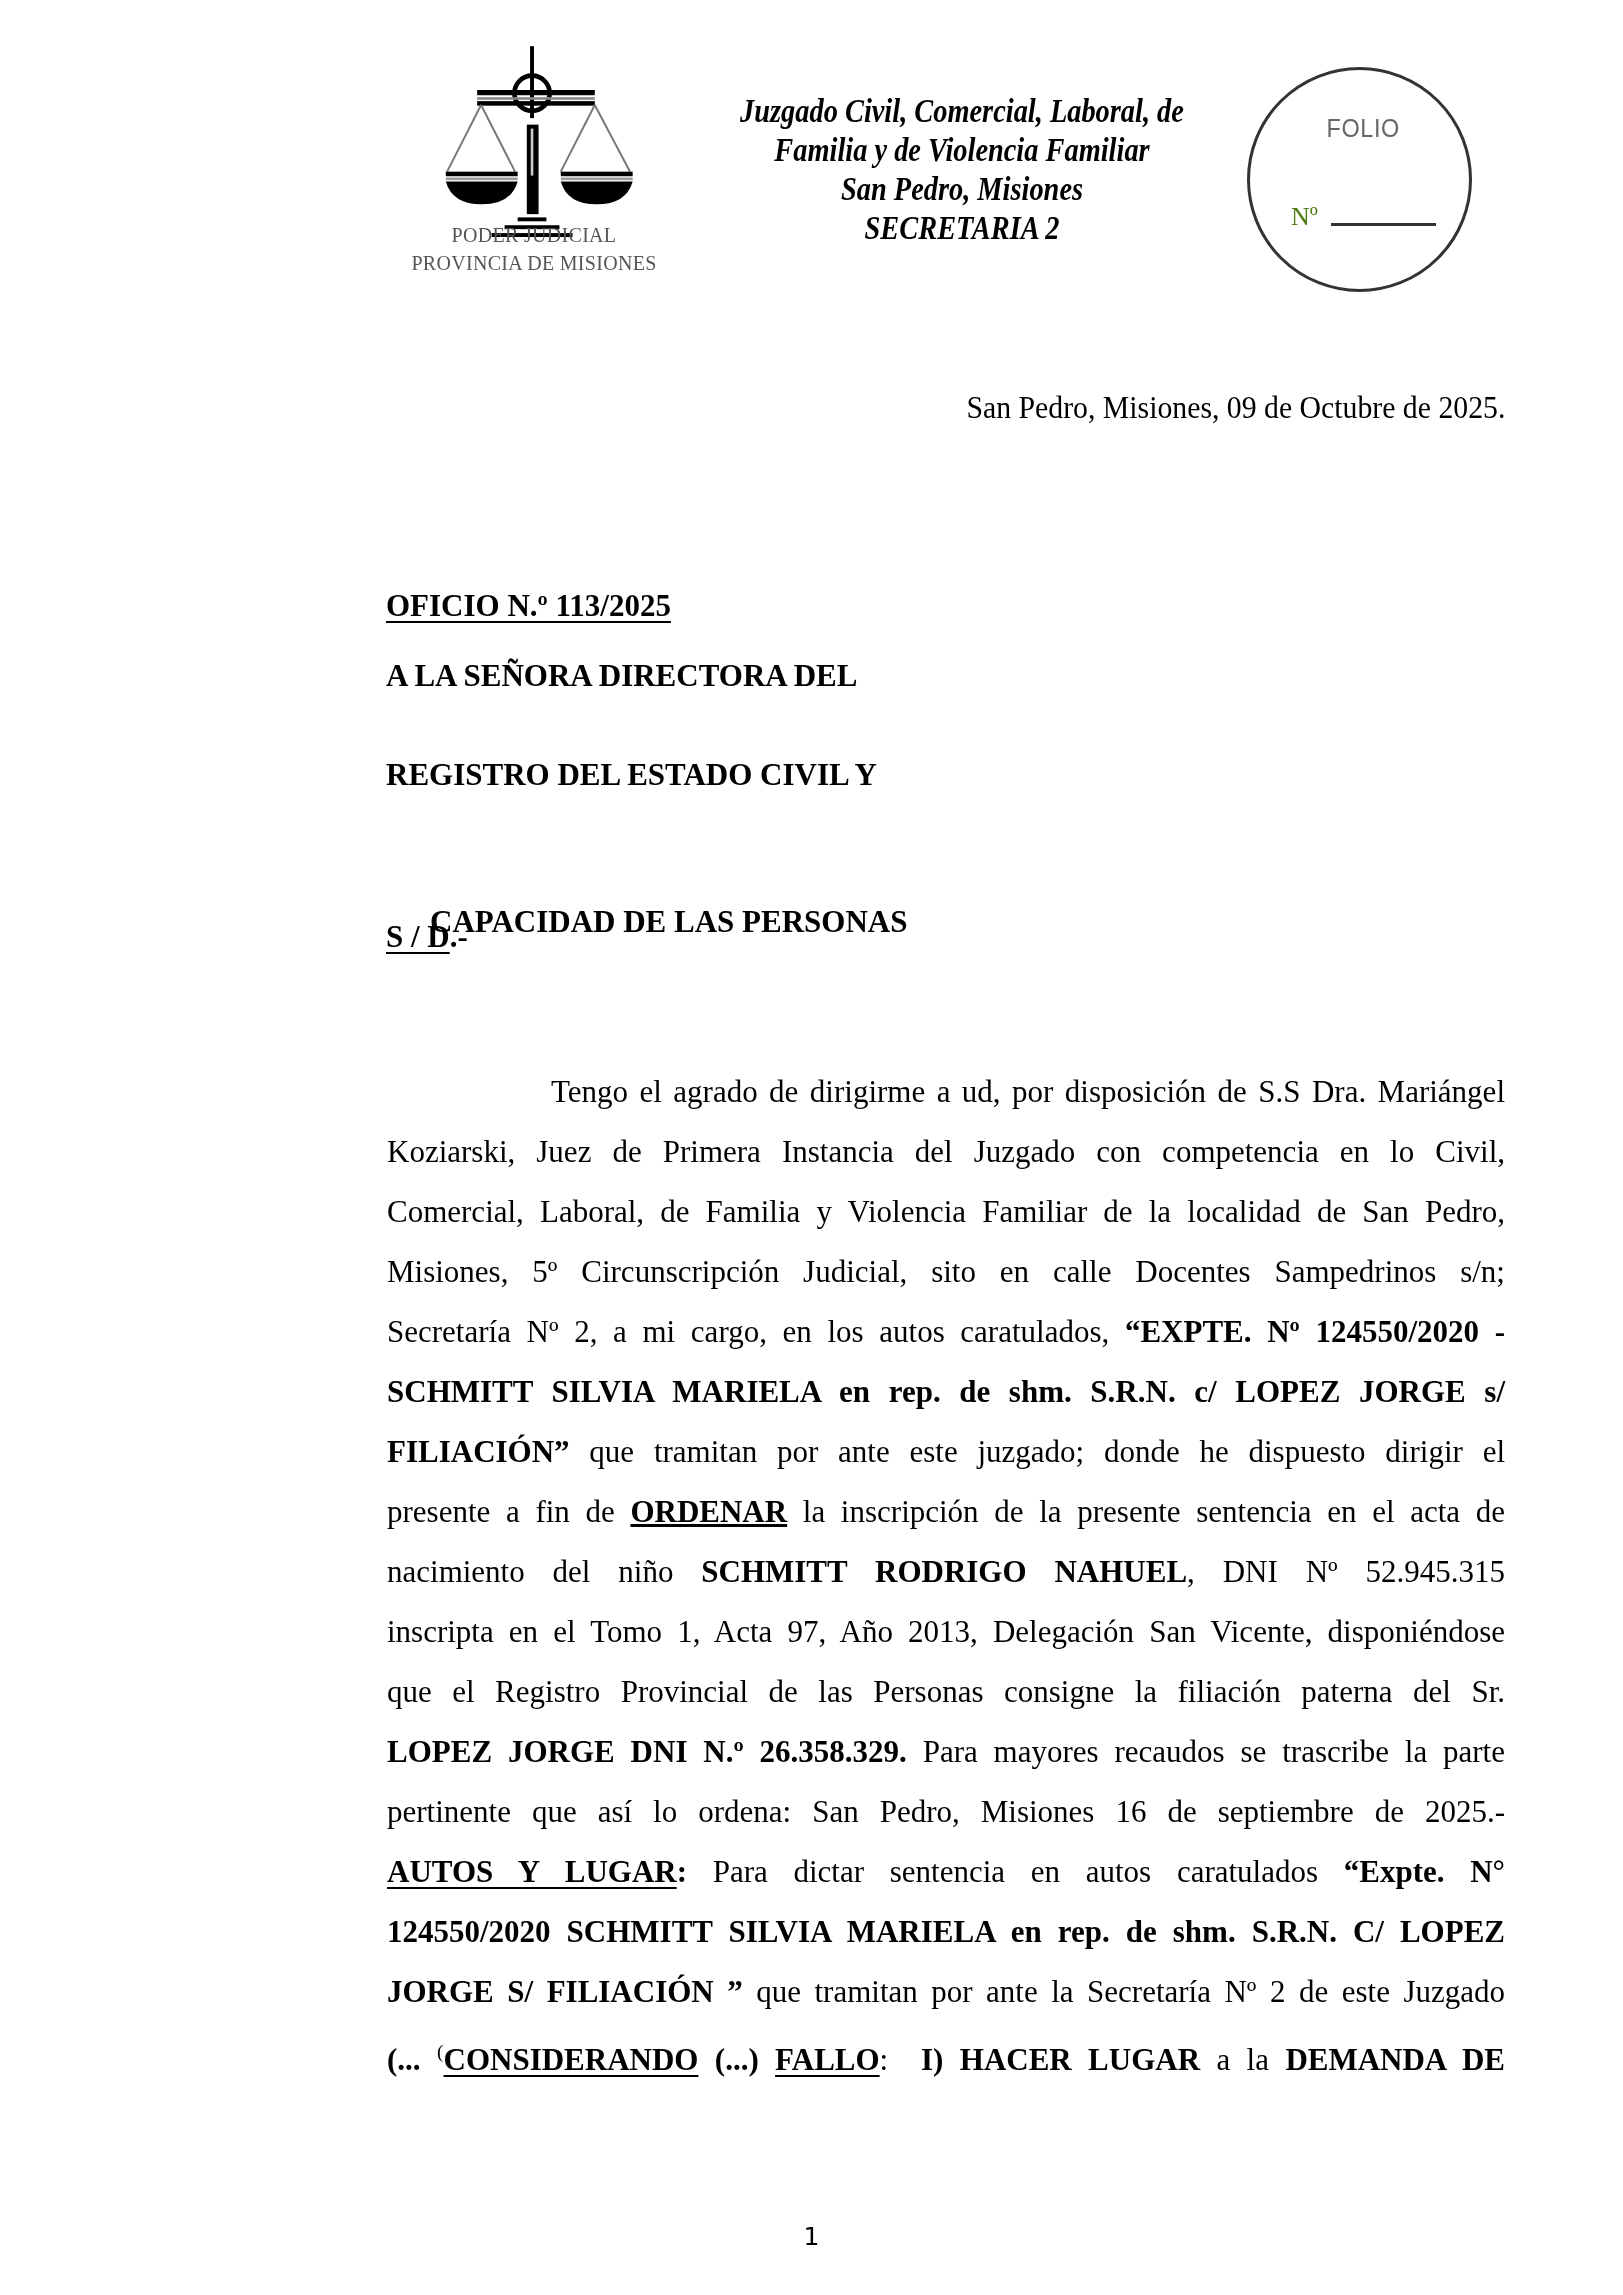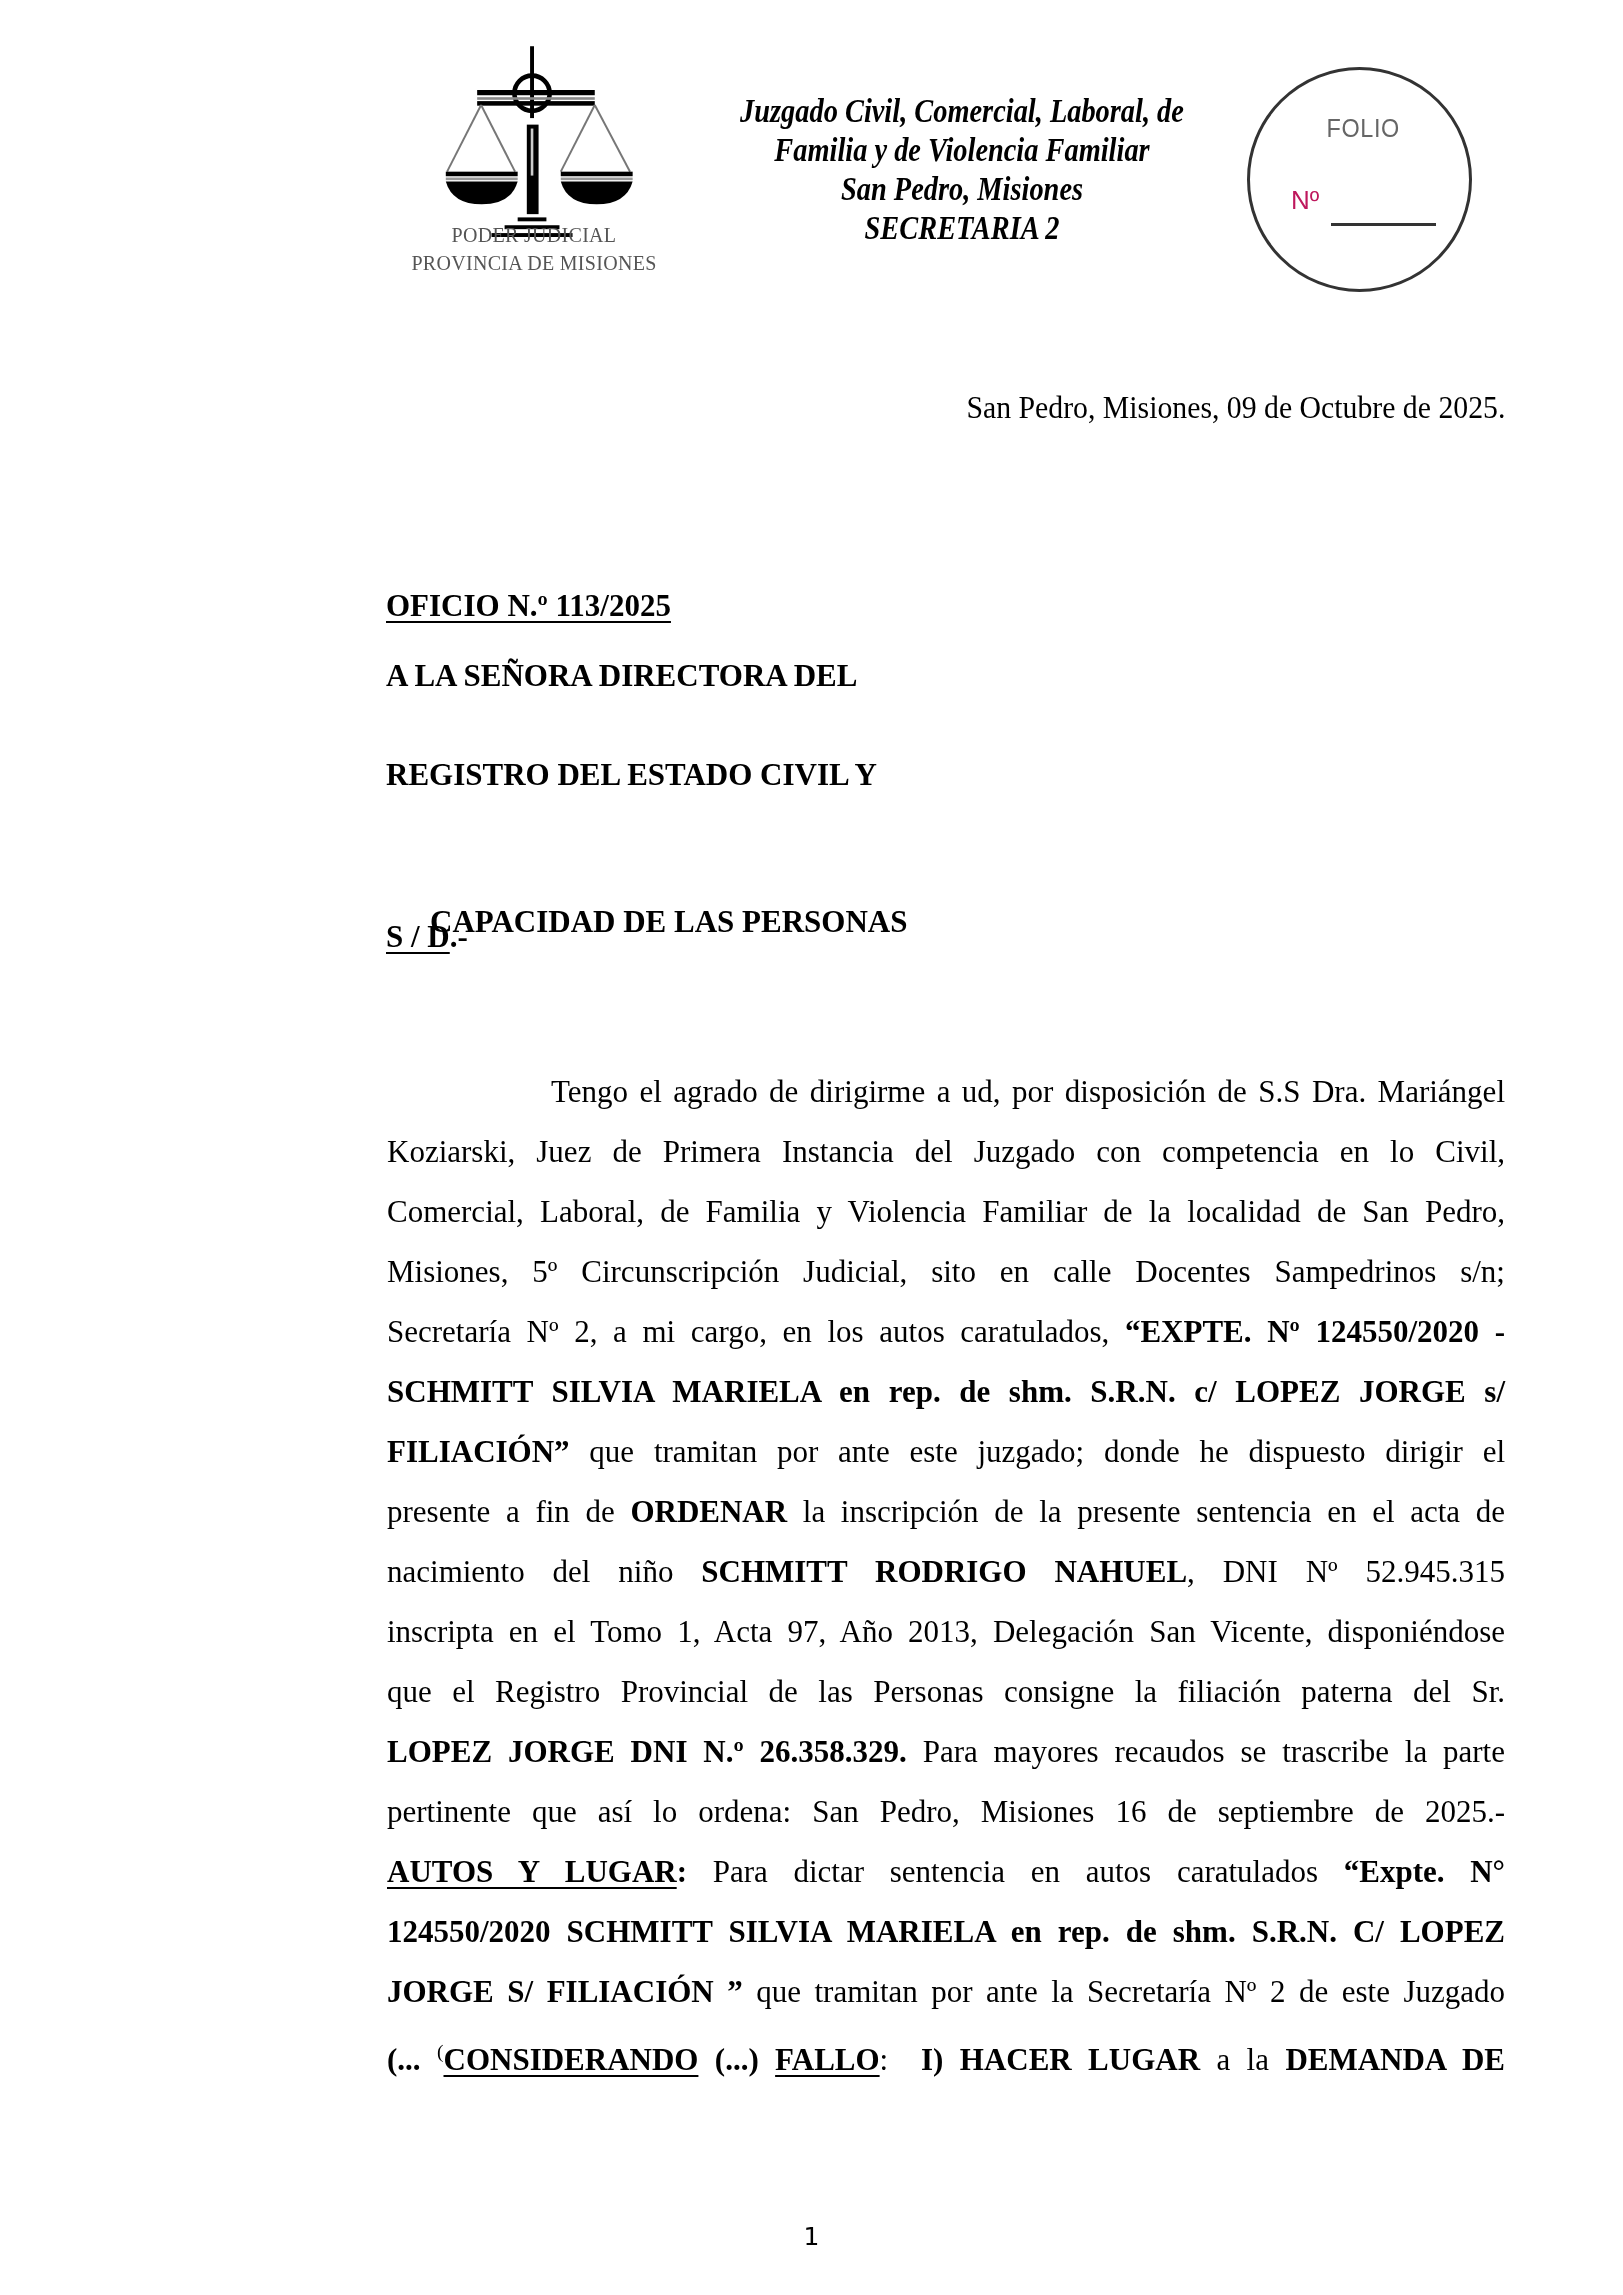--- a/index.html
+++ b/index.html
@@ -12,22 +12,22 @@
     font-family: "Liberation Serif", "DejaVu Serif", serif; color: #555; font-size: 20px; line-height: 27.5px; letter-spacing: 0.3px; }
   #court-header { position: absolute; left: 661px; top: 92px; width: 602px; text-align: center;
     font-family: "Liberation Serif", "DejaVu Serif", serif; font-style: italic; font-weight: bold;
     font-size: 33px; line-height: 39px; transform: scaleX(0.86); transform-origin: center top; }
   #court-header div { white-space: nowrap; }
 
   #folio { position: absolute; left: 1247px; top: 67px; width: 225px; height: 225px; border: 3.3px solid #333;
     border-radius: 50%; box-sizing: border-box; }
   #folio-label { position: absolute; left: 0; width: 100%; top: 43px; text-align: center; padding-left: 3.9px;
     font-family: "Liberation Sans", "DejaVu Sans", sans-serif; font-size: 26px; color: #666; letter-spacing: 0.7px; transform: scaleX(0.9); }
-  #folio-no { position: absolute; left: 41px; top: 115px; font-family: Liberation Sans, sans-serif;
-    font-size: 26px; color: #be185d; }
+  #folio-no { position: absolute; left: 41px; top: 132px; font-family: Liberation Serif, serif;
+    font-size: 26px; color: #4d7c0f; }
   #folio-line { position: absolute; left: 81px; top: 153px; width: 105px; height: 2.6px; background: #333; }
 
   
   #date-line { position: absolute; right: 118px; top: 389px; font-size: 31px; line-height: 37px; white-space: nowrap;
     transform: scaleX(0.96); transform-origin: right top; }
 
   
   .addr { position: absolute; left: 386px; font-weight: bold; font-size: 31px; line-height: 37px; white-space: nowrap; }
   .u { text-decoration: underline; text-decoration-thickness: 2px; text-underline-offset: 4.6px; }
 
@@ -106,21 +106,21 @@
 </div>
 
 <div id="body-text" class="serif">
     <div class="line indent"><span style="white-space: pre;">Tengo el agrado de dirigirme a ud, por disposición de S.S Dra. Mariángel</span></div>
     <div class="line"><span style="white-space: pre;">Koziarski, Juez de Primera Instancia del Juzgado con competencia en lo Civil,</span></div>
     <div class="line"><span style="white-space: pre;">Comercial, Laboral, de Familia y Violencia Familiar de la localidad de San Pedro,</span></div>
     <div class="line"><span style="white-space: pre;">Misiones, 5º Circunscripción Judicial, sito en calle Docentes Sampedrinos s/n;</span></div>
     <div class="line"><span style="white-space: pre;">Secretaría Nº 2, a mi cargo, en los autos caratulados, </span><span style="font-weight: bold; white-space: pre;">“EXPTE. Nº 124550/2020 -</span></div>
     <div class="line"><span style="font-weight: bold; white-space: pre;">SCHMITT SILVIA MARIELA en rep. de shm. S.R.N. c/ LOPEZ JORGE s/</span></div>
     <div class="line"><span style="font-weight: bold; white-space: pre;">FILIACIÓN”</span><span style="white-space: pre;"> que tramitan por ante este juzgado; donde he dispuesto dirigir el</span></div>
-    <div class="line"><span style="white-space: pre;">presente a fin de </span><span style="font-weight: bold; white-space: pre;">ORDENAR</span><span style="white-space: pre;"> la inscripción de la presente sentencia en el acta de</span></div>
+    <div class="line"><span style="white-space: pre;">presente a fin de </span><span style="font-weight: bold; white-space: pre; text-decoration: underline;">ORDENAR</span><span style="white-space: pre;"> la inscripción de la presente sentencia en el acta de</span></div>
     <div class="line"><span style="white-space: pre;">nacimiento del niño </span><span style="font-weight: bold; white-space: pre;">SCHMITT RODRIGO NAHUEL</span><span style="white-space: pre;">, DNI Nº 52.945.315</span></div>
     <div class="line"><span style="white-space: pre;">inscripta en el Tomo 1, Acta 97, Año 2013, Delegación San Vicente, disponiéndose</span></div>
     <div class="line"><span style="white-space: pre;">que el Registro Provincial de las Personas consigne la filiación paterna del Sr.</span></div>
     <div class="line"><span style="font-weight: bold; white-space: pre;">LOPEZ JORGE DNI N.º 26.358.329.</span><span style="white-space: pre;"> Para mayores recaudos se trascribe la parte</span></div>
     <div class="line"><span style="white-space: pre;">pertinente que así lo ordena: San Pedro, Misiones 16 de septiembre de 2025.-</span></div>
     <div class="line"><span class="u" style="font-weight: bold; white-space: pre;">AUTOS Y LUGAR</span><span style="font-weight: bold; white-space: pre;">:</span><span style="white-space: pre;"> Para dictar sentencia en autos caratulados </span><span style="font-weight: bold; white-space: pre;">“Expte. N°</span></div>
     <div class="line"><span style="font-weight: bold; white-space: pre;">124550/2020 SCHMITT SILVIA MARIELA en rep. de shm. S.R.N. C/ LOPEZ</span></div>
     <div class="line"><span style="font-weight: bold; white-space: pre;">JORGE S/ FILIACIÓN ”</span><span style="white-space: pre;"> que tramitan por ante la Secretaría Nº 2 de este Juzgado</span></div>
     <div class="line"><span style="font-weight: bold; white-space: pre;">(... </span><span class="sup" style="white-space: pre;">(</span><span class="u" style="font-weight: bold; white-space: pre;">CONSIDERANDO</span><span style="font-weight: bold; white-space: pre;"> (...) </span><span class="u" style="font-weight: bold; white-space: pre;">FALLO</span><span style="white-space: pre;">:  </span><span style="font-weight: bold; white-space: pre;">I) HACER LUGAR</span><span style="white-space: pre;"> a la </span><span style="font-weight: bold; white-space: pre;">DEMANDA DE</span></div>
   </div>

